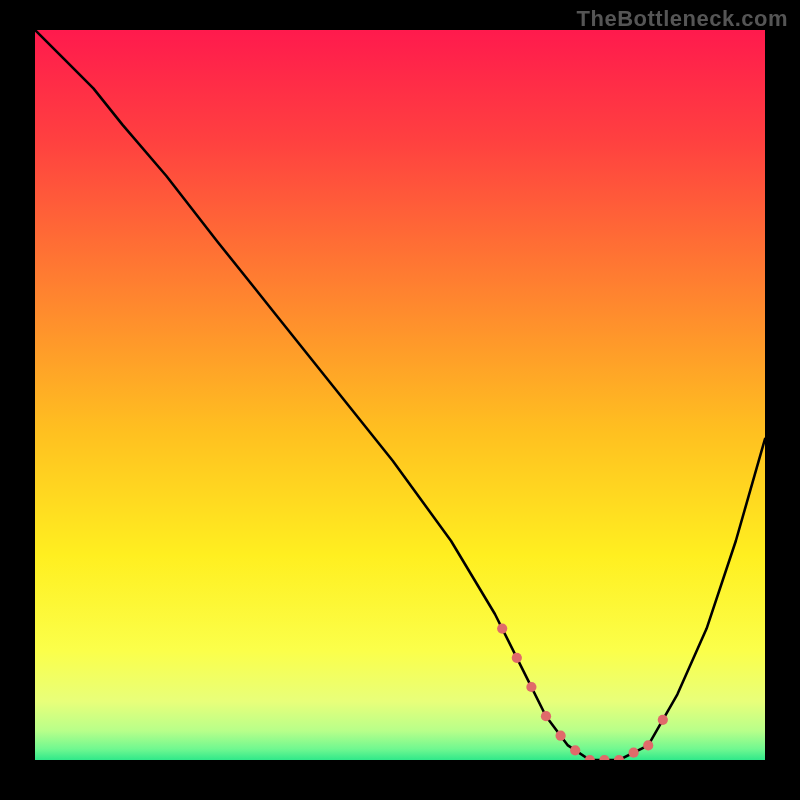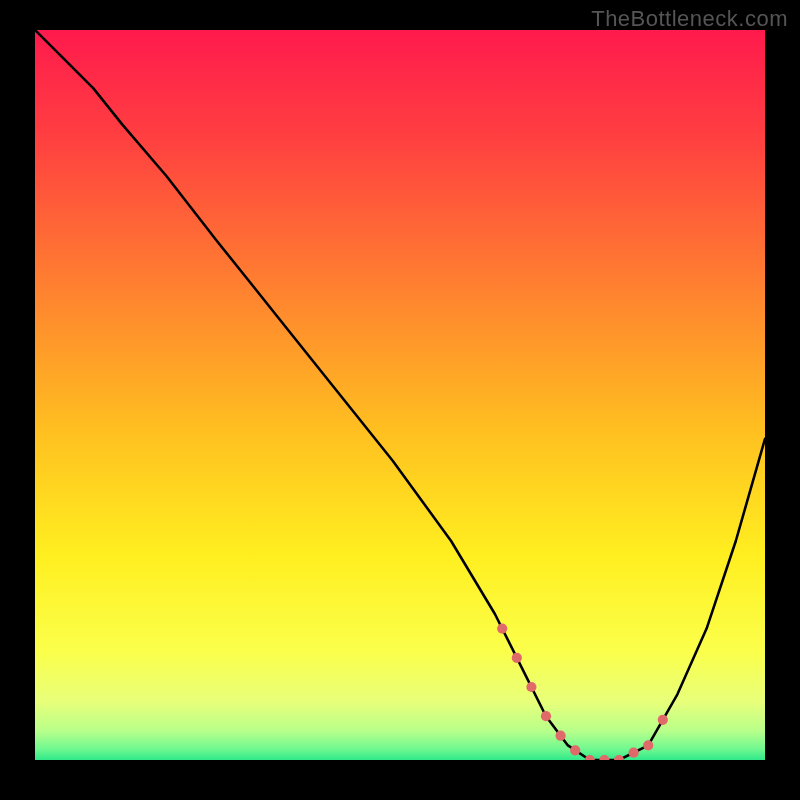--- a/index.html
+++ b/index.html
@@ -16,21 +16,21 @@
     width: 800px;
     height: 800px;
     background: #000;
   }
   .watermark {
     position: absolute;
     top: 6px;
     right: 12px;
     color: #555;
     font-size: 22px;
-    font-weight: 400;
+    font-weight: 700;
     letter-spacing: 0.5px;
     z-index: 20;
   }
   .plot {
     position: absolute;
     left: 35px;
     top: 30px;
     width: 730px;
     height: 740px;
   }

